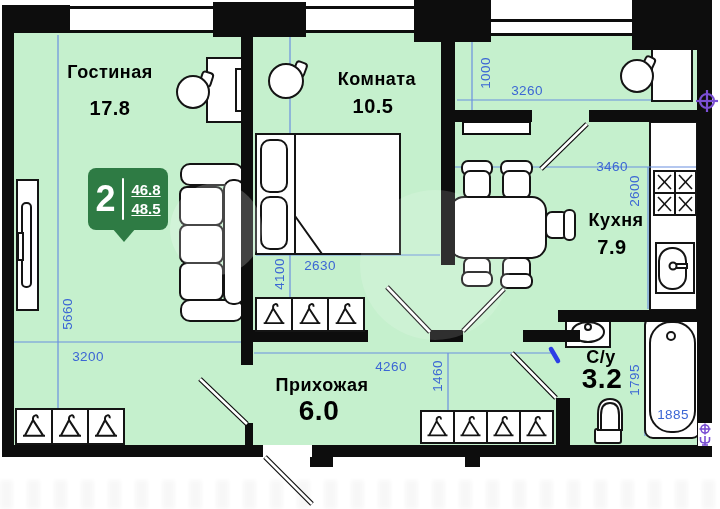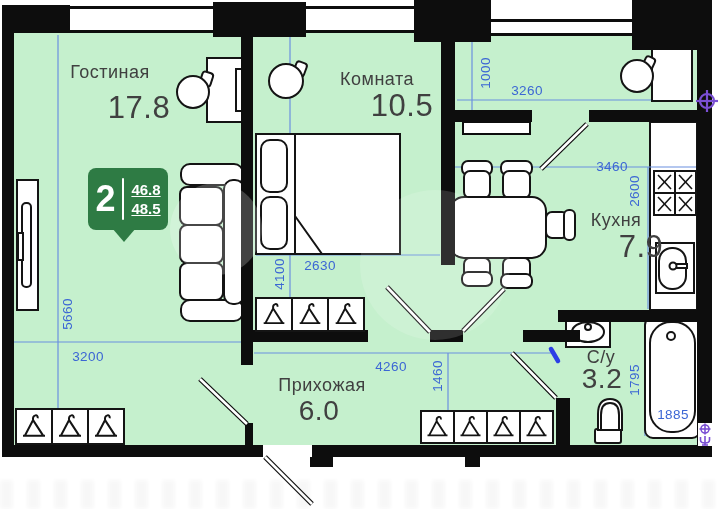--- a/index.html
+++ b/index.html
@@ -1,22 +1,22 @@
 <!DOCTYPE html>
 <html><head>
 <meta charset="utf-8">
 <style>
   html,body{margin:0;padding:0;background:#ffffff;}
   #canvas{position:relative;width:720px;height:509px;background:#ffffff;overflow:hidden;
           font-family:"Liberation Sans", sans-serif;}
   svg.plan{position:absolute;left:0;top:0;}
-  .lbl{position:absolute;color:#404040;font-weight:400;white-space:nowrap;
+  .lbl{position:absolute;color:#000000;font-weight:700;white-space:nowrap;
        transform:translate(-50%,-50%);letter-spacing:.5px;}
   .name{font-size:18px;}
-  .area{font-size:31px;margin-left:29px;}
+  .area{font-size:20px;}
   .area-sm{font-size:28px;}
   .balc{font-size:23px;}
   .dim{position:absolute;color:#3b66d4;font-size:13.5px;font-weight:500;white-space:nowrap;
        transform:translate(-50%,-50%);letter-spacing:.4px;}
   .dimv{transform:translate(-50%,-50%) rotate(-90deg);}
   .badge{position:absolute;width:80px;height:62px;background:#2e7b44;border-radius:8px;
          display:flex;align-items:center;justify-content:center;gap:7px;color:#fff;z-index:30;}
   .badge-num{font-size:36px;font-weight:700;line-height:1;}
   .badge-sep{width:2px;height:42px;background:#ffffff;border-radius:1px;}
   .badge-areas{display:flex;flex-direction:column;font-size:15px;font-weight:700;line-height:1.3;text-decoration:underline;}

